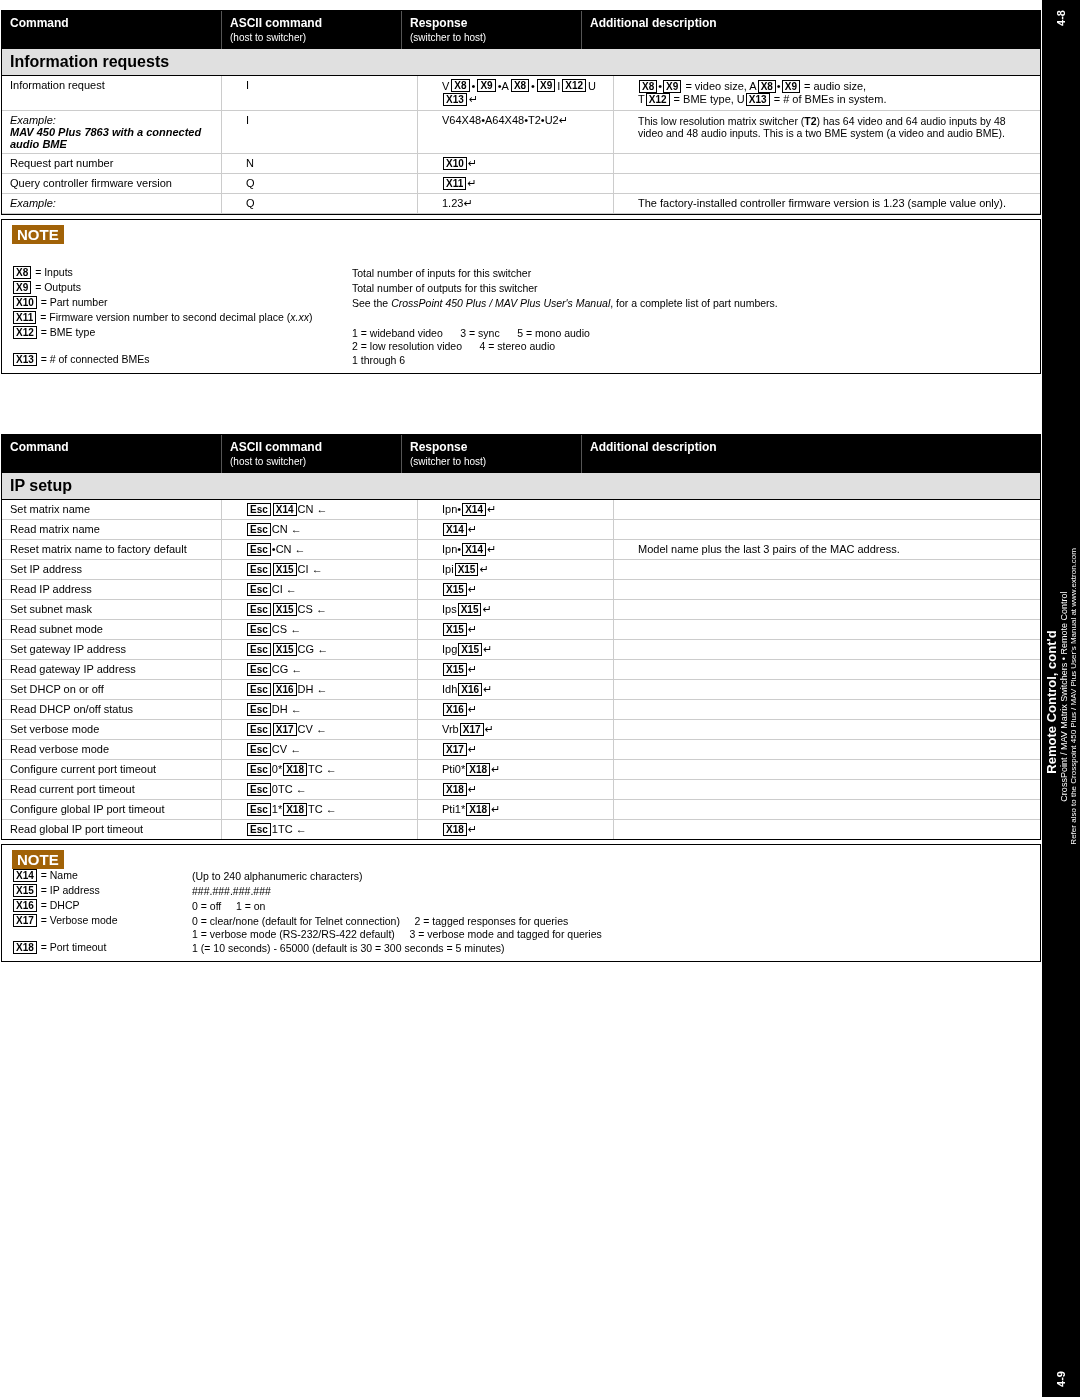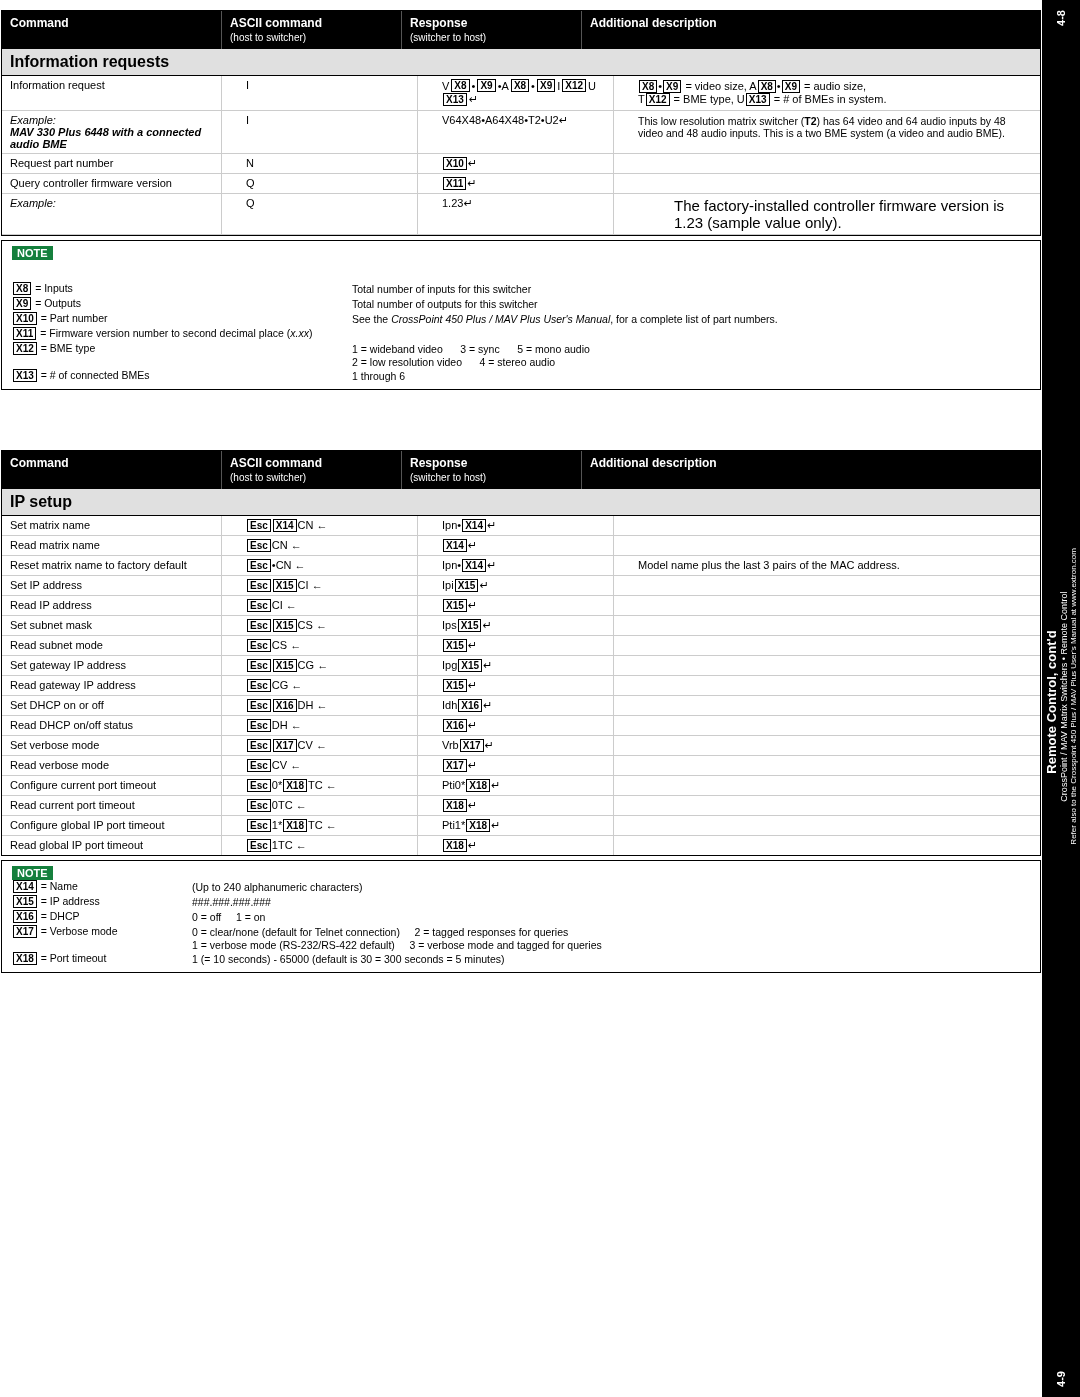--- a/index.html
+++ b/index.html
@@ -109,25 +109,25 @@
 
     .note-section {
       border: 1px solid #000;
       padding: 6px 10px;
       margin-top: 4px;
       font-size: 10.5px;
     }
 
     .note-label {
       font-weight: bold;
-      background: #15803d;
+      background: #a16207;
       color: #fff;
       padding: 1px 5px;
       margin-right: 6px;
-      font-size: 11px;
+      font-size: 15px;
     }
 
     .italic { font-style: italic; }
     .bold { font-weight: bold; }
 
     .response-line {
       display: flex;
       align-items: center;
       flex-wrap: wrap;
       gap: 1px;
@@ -208,21 +208,21 @@
           </div>
           <div>
             T<span class="xbox">X12</span> = BME type, U<span class="xbox">X13</span> = # of BMEs in system.
           </div>
         </div>
       </div>
 
       <div class="table-row-multi">
         <div class="multi-cell">
           <div class="italic">Example:</div>
-          <div class="bold italic">MAV 330 Plus 6448 with a connected audio BME</div>
+          <div class="bold italic">MAV 450 Plus 7863 with a connected audio BME</div>
         </div>
         <div class="multi-cell">
           <span>I</span>
         </div>
         <div class="multi-cell">
           <span>V64X48•A64X48•T2•U2↵</span>
         </div>
         <div class="multi-cell" style="padding: 4px 8px; font-size: 10.5px;">
           This low resolution matrix switcher (<span class="bold">T2</span>) has 64 video and 64 audio inputs by 48 video and 48 audio inputs. This is a two BME system (a video and audio BME).
         </div>
@@ -257,21 +257,21 @@
       <div class="table-row-multi">
         <div class="multi-cell">
           <span class="italic">Example:</span>
         </div>
         <div class="multi-cell">
           <span>Q</span>
         </div>
         <div class="multi-cell">
           <span>1.23↵</span>
         </div>
-        <div class="multi-cell" style="font-size: 15px; margin-left: 36px;">
+        <div class="multi-cell" style="font-size: 11px;">
           The factory-installed controller firmware version is 1.23 (sample value only).
         </div>
       </div>
     </div>
 
     <div class="note-section">
       <span class="note-label">NOTE</span>
       <table style="border-collapse:collapse; font-size:10.5px; margin-top:22px;">
         <tbody>
             <tr>

